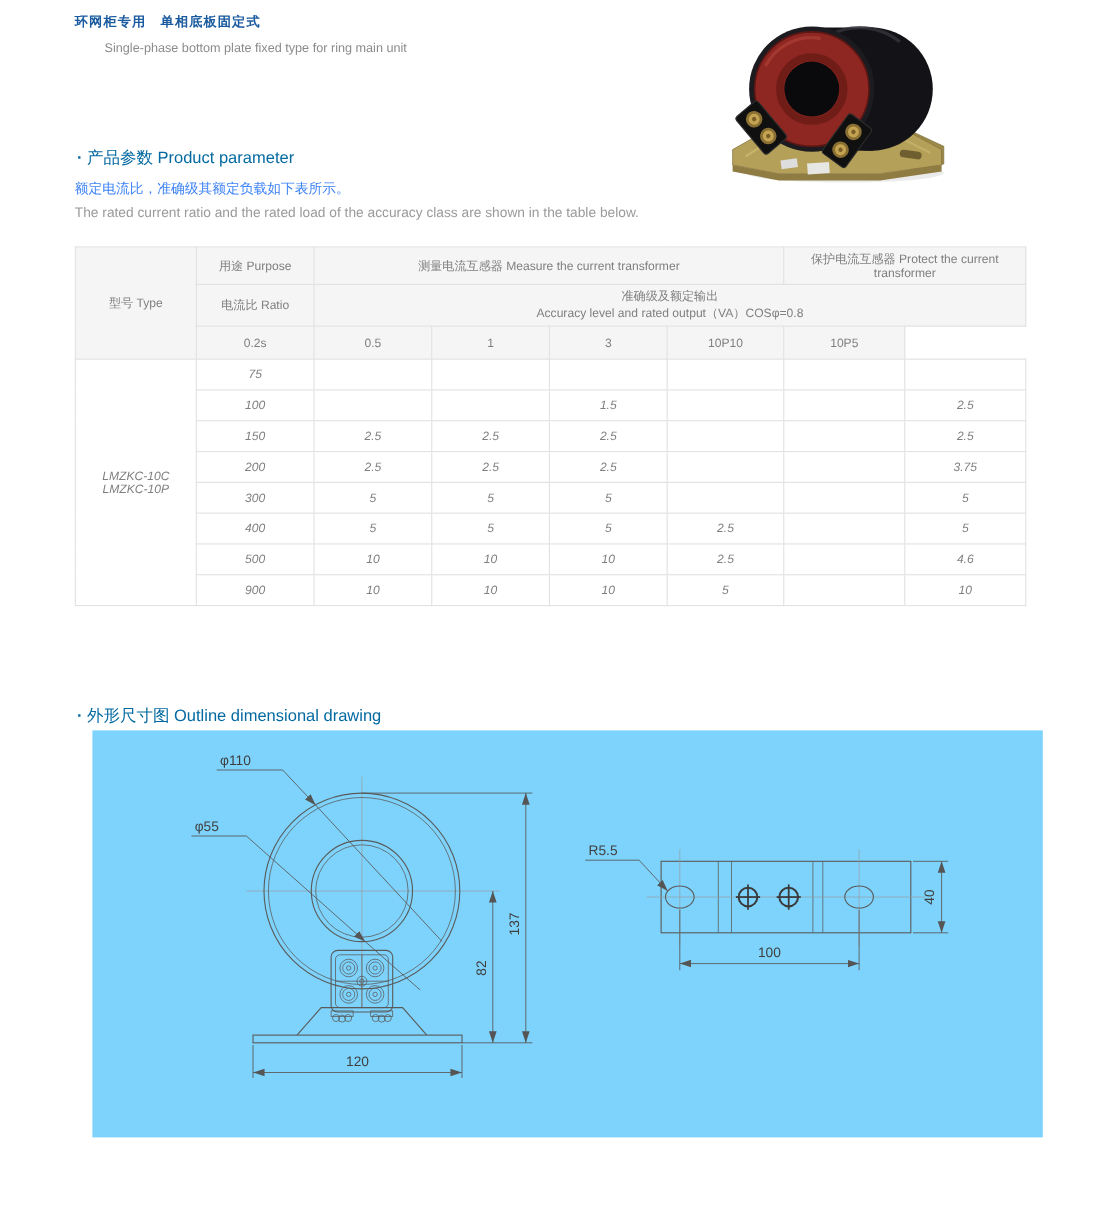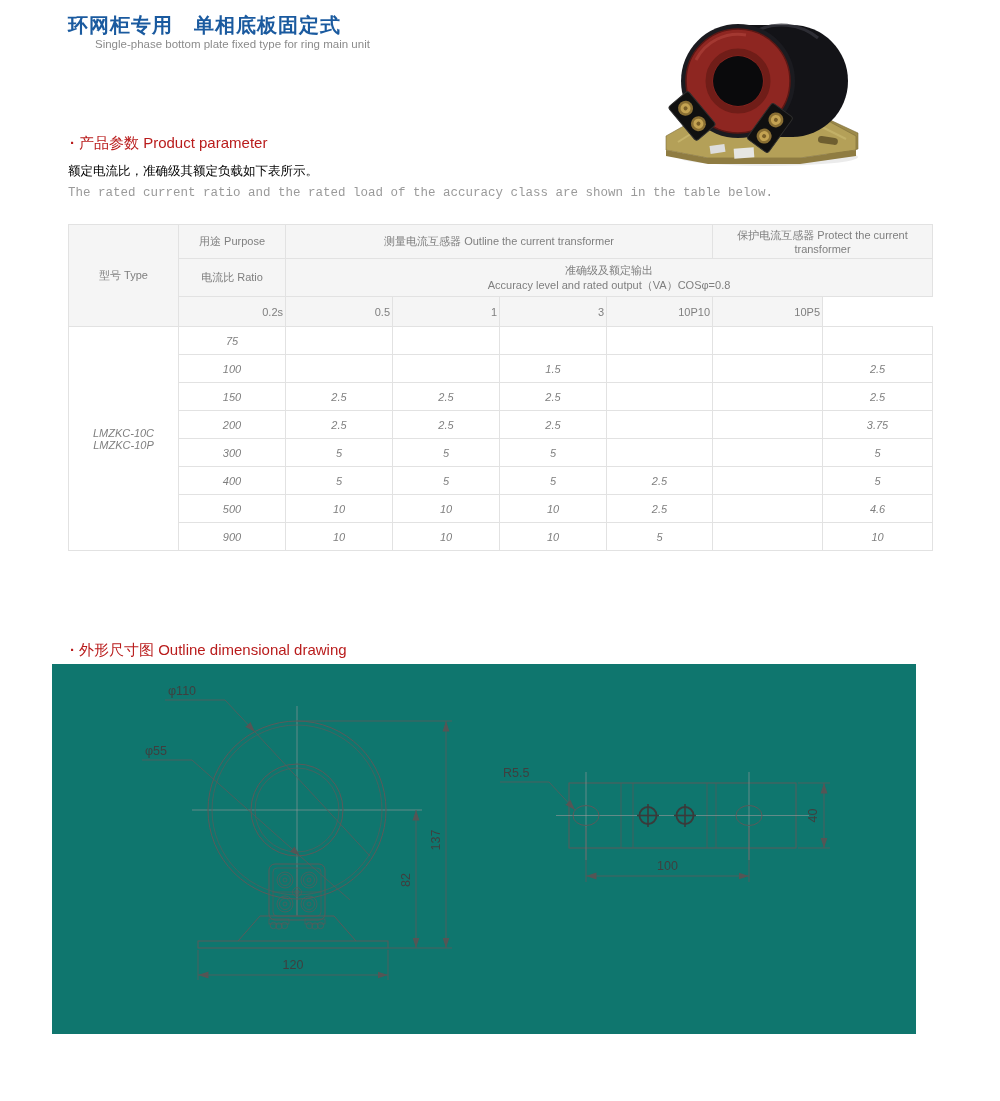--- a/index.html
+++ b/index.html
@@ -2,47 +2,47 @@
 <html><head>
 <meta charset="utf-8">
 <style>
   html,body{margin:0;padding:0;}
   body{
     width:1000px;height:1101px;position:relative;background:#ffffff;
     font-family:"Liberation Sans","DejaVu Sans",sans-serif;
   }
   .abs{position:absolute;}
   
-  .title{left:68px;top:12px;font-size:20px;font-weight:bold;color:#1a5a9f;letter-spacing:1px;}
+  .title{left:68px;top:12px;font-size:12px;font-weight:bold;color:#1a5a9f;letter-spacing:1px;}
   .subtitle{left:68px;top:38px;font-size:11.5px;color:#8b8b8b;margin-left:27px;}
   .photo{left:650px;top:6px;width:222px;height:164px;}
   
-  .sec{font-size:15px;color:#b91c1c;font-weight:normal;}
+  .sec{font-size:15px;color:#0369a1;font-weight:normal;}
   .sec .bullet{font-weight:bold;margin-right:4px;}
   .sec1{left:70px;top:134px;}
   .sec2{left:70px;top:621px;margin-top:20px;}
-  .desc-zh{left:68px;top:163px;font-size:12.5px;color:#000000;}
-  .desc-en{left:68px;top:186px;font-size:12.5px;color:#9a9a9a;font-family:Liberation Mono, monospace;}
+  .desc-zh{left:68px;top:163px;font-size:12.5px;color:#3b82f6;}
+  .desc-en{left:68px;top:186px;font-size:12.5px;color:#9a9a9a;}
   
   .param-table{
     position:absolute;left:68px;top:224px;width:864px;
     border-collapse:collapse;font-size:11px;color:#7f7f7f;table-layout:fixed;
   }
   .param-table th,.param-table td{
     border:1px solid #e2e2e2;text-align:center;vertical-align:middle;
     font-weight:normal;padding:0 2px;background:#ffffff;
   }
   .param-table thead th{background:#f5f5f5;}
   .param-table thead tr:nth-child(1) th{height:33px;}
   .param-table thead tr:nth-child(2) th{height:37px;}
-  .param-table thead tr:nth-child(3) th{height:29px;text-align:right;}
+  .param-table thead tr:nth-child(3) th{height:29px;}
   .param-table tbody td{height:27px;font-style:italic;}
   .acc-head div{line-height:15px;}
   
-  .panel{left:52px;top:664px;width:864px;height:370px;background:#0f766e;}
+  .panel{left:84px;top:664px;width:864px;height:370px;background:#7dd3fc;}
   .panel svg{display:block;}
   svg text{font-family:"Liberation Sans","DejaVu Sans",sans-serif;}
   .dl{stroke:#5a5a5a;stroke-width:1;fill:none;}
   .dl2{stroke-width:0.7;}
   .cl{stroke:#9a9a9a;stroke-width:0.6;fill:none;}
   .dim{stroke:#5a5a5a;stroke-width:0.8;fill:none;}
   .dimtext{font-size:12.5px;fill:#3f3f3f;}
 </style>
 </head>
 <body>
@@ -106,21 +106,21 @@
       <col style="width:107px">
     <col style="width:107px">
       <col style="width:106px">
       <col style="width:110px">
       <col style="width:110px">
   </colgroup>
   <thead>
     <tr>
       <th rowspan="3">型号 Type</th>
       <th>用途 Purpose</th>
-      <th colspan="4">测量电流互感器 Outline the current transformer</th>
+      <th colspan="4">测量电流互感器 Measure the current transformer</th>
       <th colspan="2">保护电流互感器 Protect the current transformer</th>
     </tr>
     <tr>
       <th>电流比 Ratio</th>
       <th colspan="6" class="acc-head">
         <div>准确级及额定输出</div>
         <div>Accuracy level and rated output（VA）COSφ=0.8</div>
       </th>
     </tr>
     <tr>

